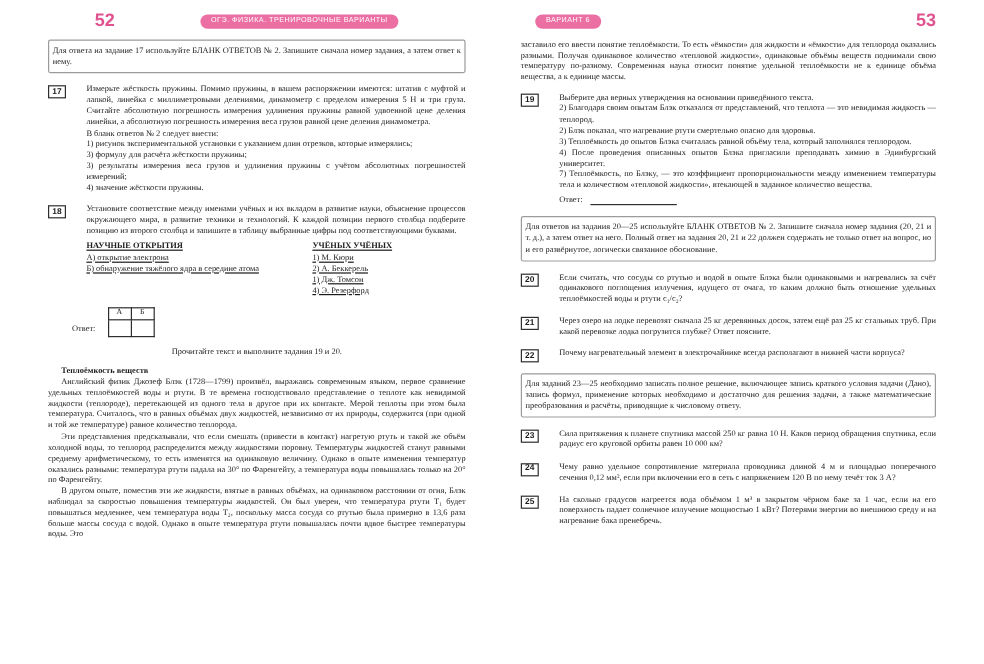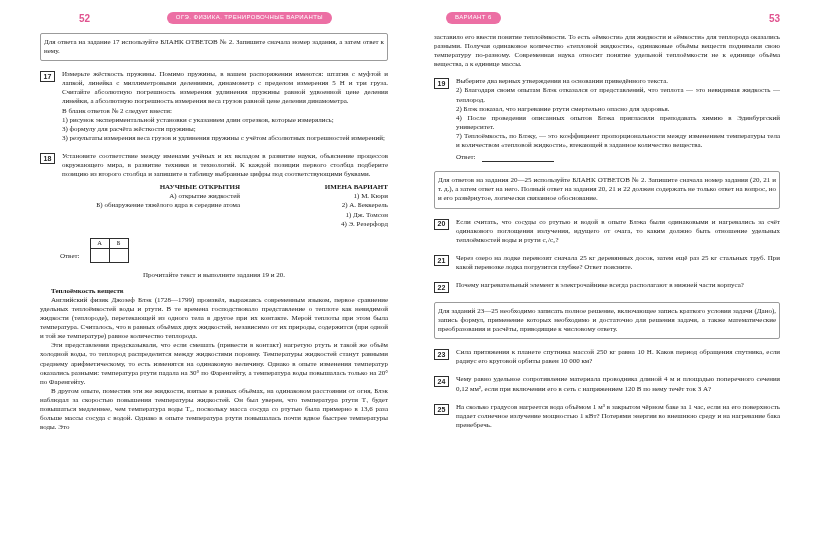--- a/index.html
+++ b/index.html
@@ -3,38 +3,38 @@
 <meta charset="utf-8">
 <style>
   html,body{margin:0;padding:0;}
   body{width:820px;height:553px;background:#ffffff;overflow:hidden;color:#1b1b1b;}
   .spread{display:flex;width:820px;height:553px;background:#ffffff;}
   .page{position:relative;width:410px;height:553px;overflow:hidden;font-family:"Liberation Serif",serif;font-size:7px;line-height:1.3;}
   .page-left{padding:11px 22px 0 40px;box-sizing:border-box;}
   .page-right{padding:11px 40px 0 24px;box-sizing:border-box;}
 
   .page-header{display:flex;align-items:center;height:14px;margin-bottom:8px;font-family:"Liberation Sans",sans-serif;}
-  .page-num{color:#e0538f;font-weight:bold;font-size:10px;padding-left:39px;}
+  .page-num{color:#e0538f;font-weight:bold;font-size:15px;padding-left:39px;}
   .pill{background:#ec6fa4;color:#ffffff;font-size:6px;letter-spacing:.4px;padding:2.5px 9px;border-radius:7px;white-space:nowrap;}
   .page-left .pill{margin-left:auto;margin-right:56px;}
   .page-right .pill{margin-left:12px;margin-right:auto;}
 
   .ibox{border:1px solid #9b9b9b;border-radius:2px;padding:4px 3px;margin-bottom:9px;text-align:justify;}
   .ibox p{margin:0;}
 
-  .q{display:flex;gap:7px;margin-bottom:9px;}
+  .q{display:flex;gap:17px;margin-bottom:9px;}
   .qnum{flex:0 0 auto;width:15px;height:11px;border:1px solid #2e2e2e;display:flex;align-items:center;justify-content:center;font-family:"Liberation Sans",sans-serif;font-weight:bold;font-size:7px;margin-top:1px;box-sizing:border-box;}
   .qbody{flex:1;text-align:justify;min-width:0;}
   .qbody p{margin:0;}
 
   .match{display:flex;gap:16px;margin-top:4px;}
   .match .col1{flex:1.35;}
   .match .col2{flex:1;}
   .colhead{font-weight:bold;margin-bottom:2px;}
-  .match p{margin:0;text-align:right;}
+  .match p{margin:0;text-align:left;text-decoration:underline;}
 
   .ansrow{display:flex;align-items:flex-end;gap:10px;margin:2px 0 8px 20px;}
   .anslabel{padding-bottom:2px;}
   .anstable{border-collapse:collapse;}
   .anstable td{border:1px solid #2e2e2e;width:18px;height:9px;text-align:center;font-size:6.5px;padding:0;}
   .anstable tr.blank td{height:13px;}
 
   .read-note{margin:1px 0 7px;text-align:center;}
   .read-title{text-align:center;font-weight:bold;margin:0 0 4px;}
   .reading p{margin:0;text-align:justify;text-indent:11px;}
@@ -60,35 +60,36 @@
     </div>
 
     <div class="q">
       <span class="qnum">17</span>
       <div class="qbody">
         <p>Измерьте жёсткость пружины. Помимо пружины, в вашем распоряжении имеются: штатив с муфтой и лапкой, линейка с миллиметровыми делениями, динамометр с пределом измерения 5 Н и три груза. Считайте абсолютную погрешность измерения удлинения пружины равной удвоенной цене деления линейки, а абсолютную погрешность измерения веса грузов равной цене деления динамометра.</p>
         <p>В бланк ответов № 2 следует внести:</p>
         <p>1) рисунок экспериментальной установки с указанием длин отрезков, которые измерялись;</p>
         <p>3) формулу для расчёта жёсткости пружины;</p>
         <p>3) результаты измерения веса грузов и удлинения пружины с учётом абсолютных погрешностей измерений;</p>
+        <p>4) значение жёсткости пружины.</p>
       </div>
     </div>
 
     <div class="q">
       <span class="qnum">18</span>
       <div class="qbody">
         <p>Установите соответствие между именами учёных и их вкладом в развитие науки, объяснение процессов окружающего мира, в развитие техники и технологий. К каждой позиции первого столбца подберите позицию из второго столбца и запишите в таблицу выбранные цифры под соответствующими буквами.</p>
         <div class="match">
           <div class="col1">
             <p class="colhead">НАУЧНЫЕ ОТКРЫТИЯ</p>
-            <p>А) открытие жидкостей</p>
+            <p>А) открытие электрона</p>
             <p>Б) обнаружение тяжёлого ядра в середине атома</p>
           </div>
           <div class="col2">
-            <p class="colhead">ИМЕНА ВАРИАНТ</p>
+            <p class="colhead">УЧЁНЫХ УЧЁНЫХ</p>
             <p>1) М. Кюри</p>
             <p>2) А. Беккерель</p>
             <p>1) Дж. Томсон</p>
             <p>4) Э. Резерфорд</p>
           </div>
         </div>
       </div>
     </div>
 
     <div class="ansrow">
@@ -128,20 +129,21 @@
     <div class="reading" style="margin-bottom:8px;">
       <p class="cont">заставило его ввести понятие теплоёмкости. То есть «ёмкости» для жидкости и «ёмкости» для теплорода оказались разными. Получая одинаковое количество «тепловой жидкости», одинаковые объёмы веществ поднимали свою температуру по-разному. Современная наука относит понятие удельной теплоёмкости не к единице объёма вещества, а к единице массы.</p>
     </div>
 
     <div class="q">
       <span class="qnum">19</span>
       <div class="qbody">
         <p>Выберите два верных утверждения на основании приведённого текста.</p>
         <p>2) Благодаря своим опытам Блэк отказался от представлений, что теплота — это невидимая жидкость — теплород.</p>
         <p>2) Блэк показал, что нагревание ртути смертельно опасно для здоровья.</p>
+        <p>3) Теплоёмкость до опытов Блэка считалась равной объёму тела, который заполнялся теплородом.</p>
         <p>4) После проведения описанных опытов Блэка пригласили преподавать химию в Эдинбургский университет.</p>
         <p>7) Теплоёмкость, по Блэку, — это коэффициент пропорциональности между изменением температуры тела и количеством «тепловой жидкости», втекающей в заданное количество вещества.</p>
         <div class="ansline-row">
           <span>Ответ:</span>
           <span class="ansline"></span>
         </div>
       </div>
     </div>
 
     <div class="ibox">

